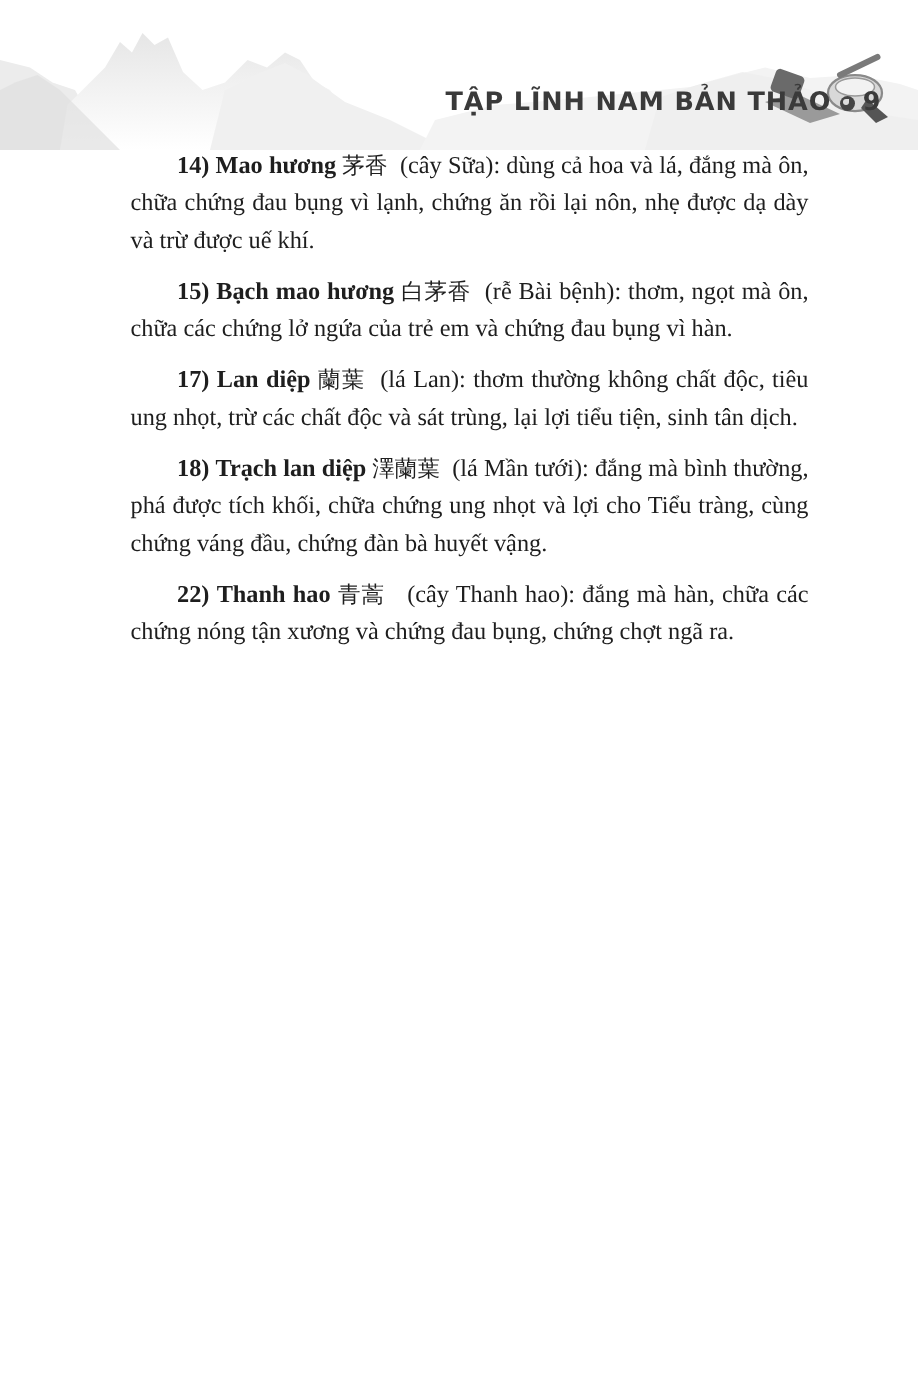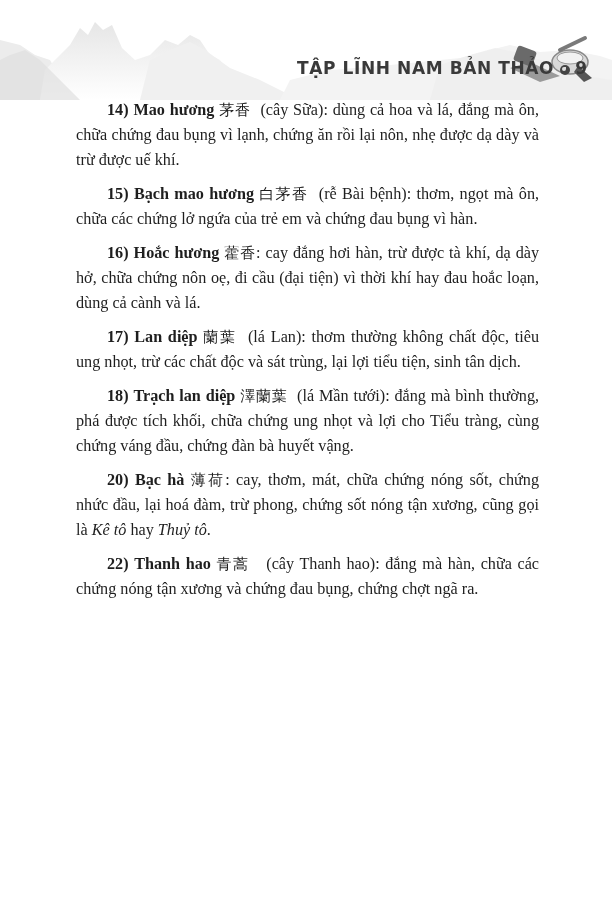--- a/index.html
+++ b/index.html
@@ -21,21 +21,21 @@
     background: #444; margin: 0 5px 0 6px; vertical-align: -1px; position: relative;
   }
   .running-head .sep::after {
     content: ""; position: absolute; left: 2px; top: 2px; width: 4px; height: 4px;
     background: #ddd; border-radius: 50% 0 50% 50%;
   }
   .content {
     position: absolute; left: 76px; top: 98px; width: 463px;
   }
   .entry {
-    font-size: 16.2px; line-height: 25px; text-align: justify; margin: 0 0 9px 0;
+    font-size: 16.2px; line-height: 25px; text-align: justify; margin: 0 0 9px 11px;
     text-indent: 31px;
   }
   .entry .num, .entry .name { font-weight: bold; }
   .entry .han { font-family: "DejaVu Sans", sans-serif; font-size: 15px; font-weight: normal; }
   .entry em { font-style: italic; }
 </style>
 </head>
 <body>
 
 <div class="header-bg">
@@ -66,25 +66,23 @@
 <div class="running-head">
   <span>TẬP LĨNH NAM BẢN THẢO</span><span class="sep"></span><span>9</span>
 </div>
 
 <div class="content">
 
   <p class="entry"><span class="num">14)</span> <span class="name">Mao hương</span> <span class="han">茅香</span>&nbsp; <span>(cây Sữa)</span><span>: dùng cả hoa và lá, đắng mà ôn, chữa chứng đau bụng vì lạnh, chứng ăn rồi lại nôn, nhẹ được dạ dày và trừ được uế khí.</span></p>
 
   <p class="entry"><span class="num">15)</span> <span class="name">Bạch mao hương</span> <span class="han">白茅香</span>&nbsp; <span>(rễ Bài bệnh)</span><span>: thơm, ngọt mà ôn, chữa các chứng lở ngứa của trẻ em và chứng đau bụng vì hàn.</span></p>
 
-  <p class="entry"><span class="num">16)</span> <span class="name">Hoắc hương</span> <span class="han">藿香</span><span>: cay đắng hơi hàn, trừ được tà khí, dạ dày hở, chữa chứng nôn oẹ, đi cầu (đại tiện) vì thời khí hay đau hoắc loạn, dùng cả cành và lá.</span></p>
 
   <p class="entry"><span class="num">17)</span> <span class="name">Lan diệp</span> <span class="han">蘭葉</span>&nbsp; <span>(lá Lan)</span><span>: thơm thường không chất độc, tiêu ung nhọt, trừ các chất độc và sát trùng, lại lợi tiểu tiện, sinh tân dịch.</span></p>
 
   <p class="entry"><span class="num">18)</span> <span class="name">Trạch lan diệp</span> <span class="han">澤蘭葉</span>&nbsp; <span>(lá Mần tưới)</span><span>: đắng mà bình thường, phá được tích khối, chữa chứng ung nhọt và lợi cho Tiểu tràng, cùng chứng váng đầu, chứng đàn bà huyết vậng.</span></p>
 
 
-  <p class="entry"><span class="num">20)</span> <span class="name">Bạc hà</span> <span class="han">薄荷</span><span>: cay, thơm, mát, chữa chứng nóng sốt, chứng nhức đầu, lại hoá đàm, trừ phong, chứng sốt nóng tận xương, cũng gọi là </span><em>Kê tô</em><span> hay </span><em>Thuỷ tô</em><span>.</span></p>
 
 
   <p class="entry"><span class="num">22)</span> <span class="name">Thanh hao</span> <span class="han">青蒿</span>&nbsp;&nbsp; <span>(cây Thanh hao)</span><span>: đắng mà hàn, chữa các chứng nóng tận xương và chứng đau bụng, chứng chợt ngã ra.</span></p>
 
 </div>
 
 </body></html>

